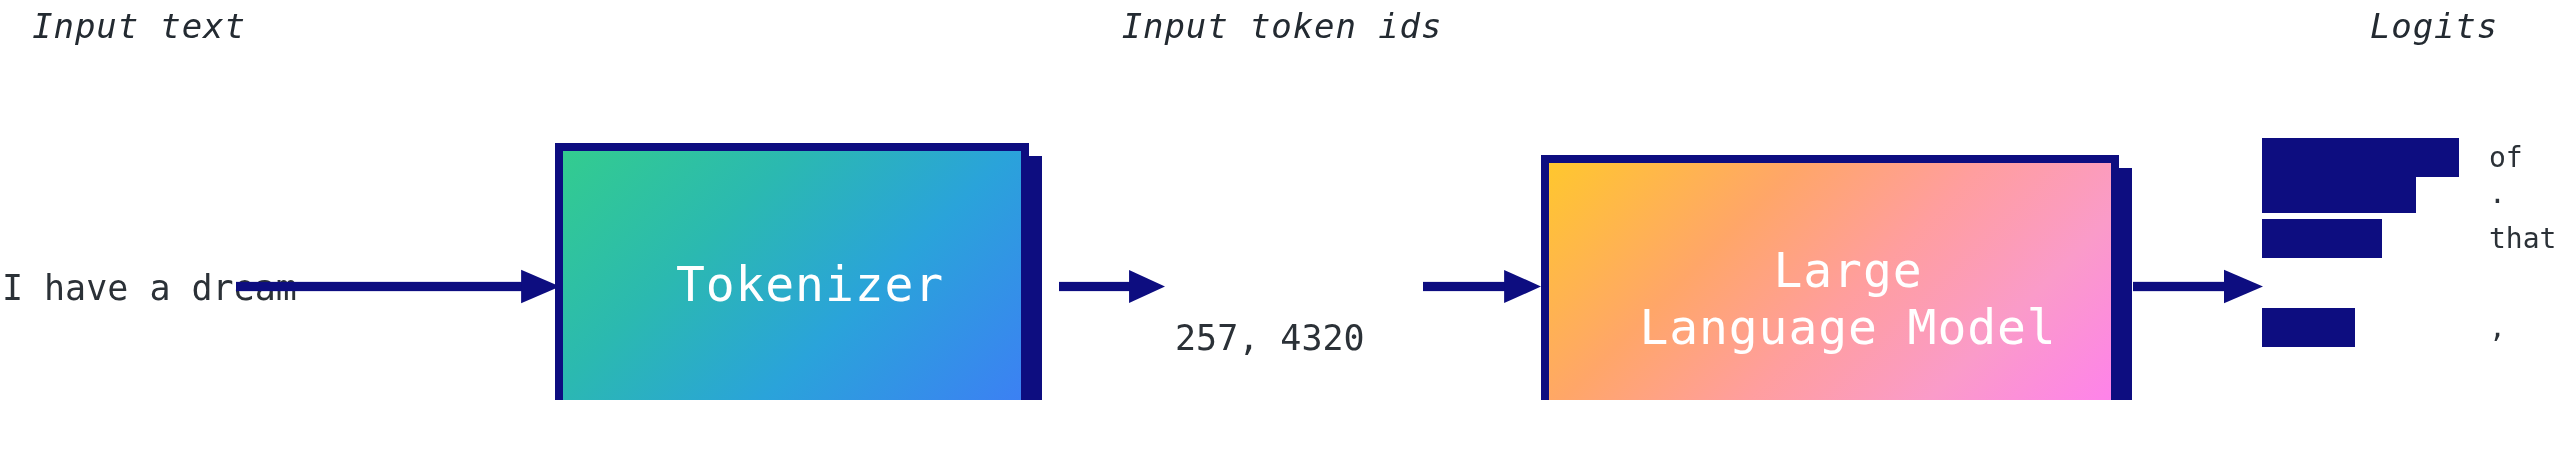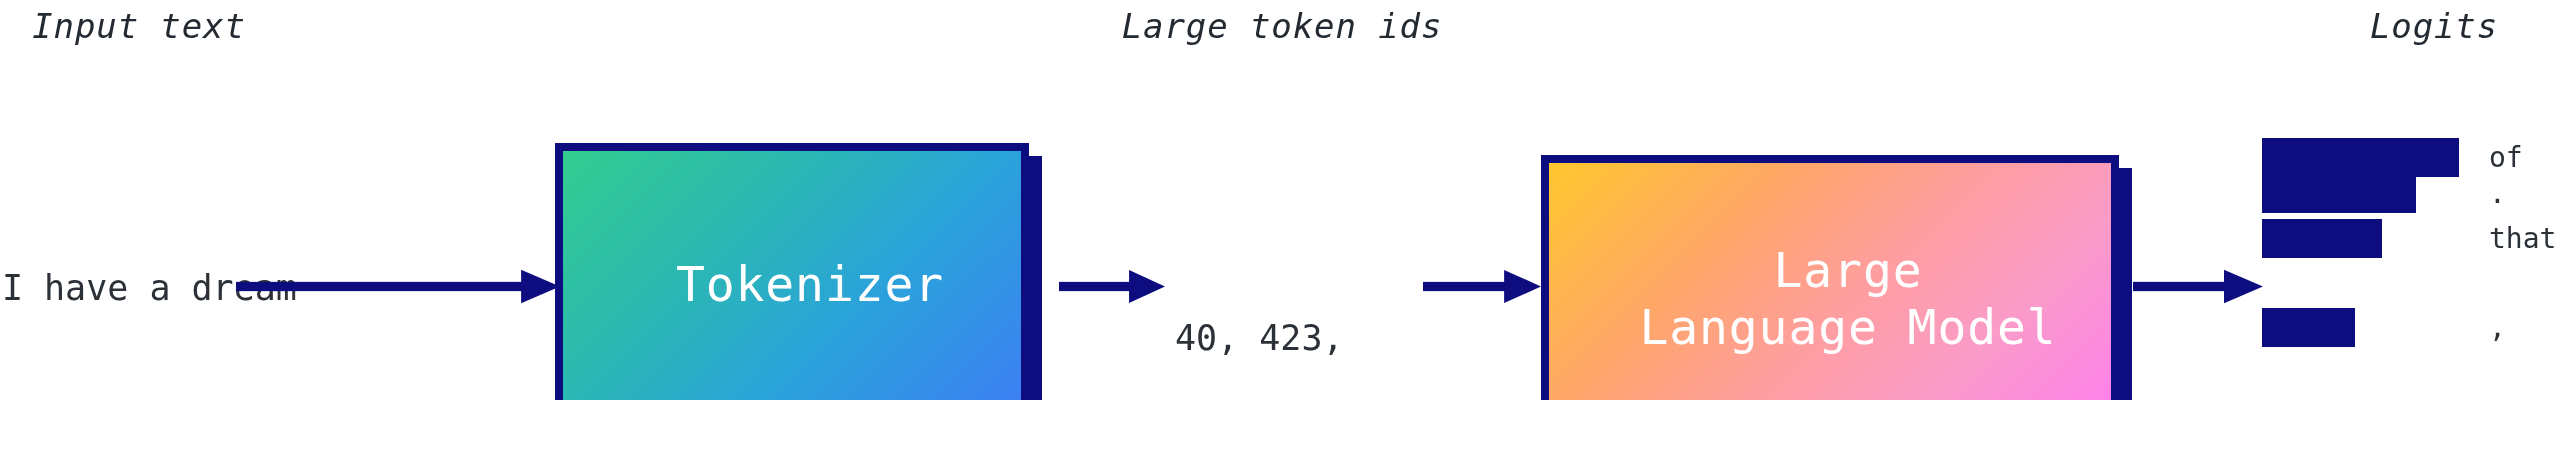--- a/index.html
+++ b/index.html
@@ -120,21 +120,21 @@
     white-space: pre;
   }
 </style>
 </head>
 <body>
 
 <div id="stage">
 
   <div class="caption" style="left:139px; top:9.3px;">Input text</div>
 
-  <div class="caption" style="left:1282px; top:9.3px;">Large token ids</div>
+  <div class="caption" style="left:1282px; top:9.3px;">Input token ids</div>
 
   <div class="caption" style="left:2434px; top:9.3px;text-align:center;">Logits</div>
 
   <div class="monotext" style="left:1.9px; top:266px;">I have a dream</div>
 
   <div class="arrow" style="left:236px; top:266px; width:324px;">
     <svg width="324" height="41" viewBox="0 0 350 44">
       <rect x="0" y="17" width="312" height="10" fill="#0d0d80"></rect>
       <polygon points="308,4 350,22 308,40" fill="#0d0d80"></polygon>
     </svg>
@@ -148,21 +148,20 @@
   </div>
 
   <div class="arrow" style="left:1059px; top:266px; width:106px;">
     <svg width="106" height="41" viewBox="0 0 115 44">
       <rect x="0" y="17" width="80" height="10" fill="#0d0d80"></rect>
       <polygon points="76,4 115,22 76,40" fill="#0d0d80"></polygon>
     </svg>
   </div>
 
   <div class="monotext" style="left:1175px; top:226px; width:222px; text-align:left;">
-    <div>40, 423,</div>
     <div>257, 4320</div>
   </div>
 
   <div class="arrow" style="left:1423px; top:266px; width:118px;">
     <svg width="118" height="41" viewBox="0 0 128 44">
       <rect x="0" y="17" width="92" height="10" fill="#0d0d80"></rect>
       <polygon points="88,4 128,22 88,40" fill="#0d0d80"></polygon>
     </svg>
   </div>
 

